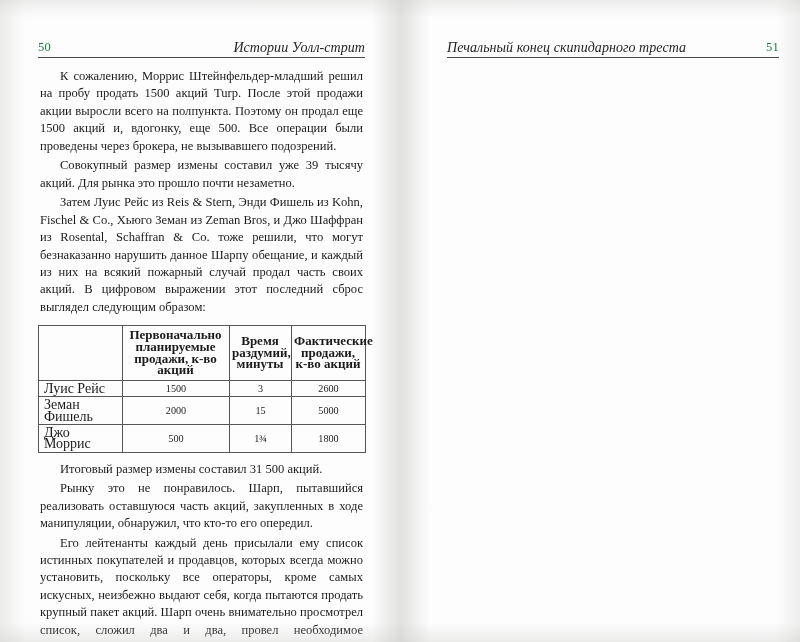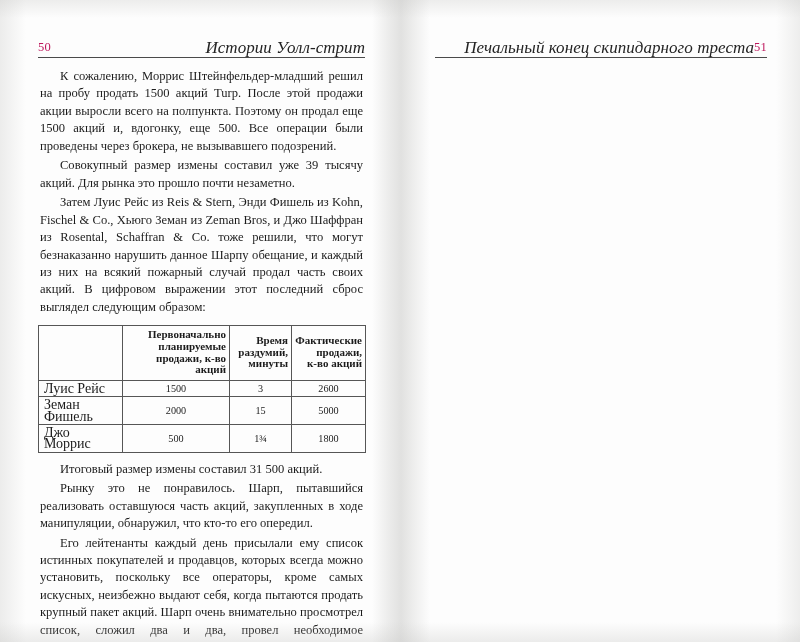--- a/index.html
+++ b/index.html
@@ -73,32 +73,32 @@
     border-bottom: 1.1px solid #4a4a4a;
     display: flex;
     align-items: flex-end;
     justify-content: space-between;
     font-size: 11.5px;
     line-height: 15px;
     padding-bottom: 2px;
     box-sizing: border-box;
   }
   .page.left  .running-head { left: 38px;  width: 327px; }
-  .page.right .running-head { left: 35px;  width: 332px; justify-content: flex-end; }
+  .page.right .running-head { left: 47px;  width: 332px; }
 
   .folio {
     font-family: "Liberation Serif", serif;
     font-style: normal;
     font-size: 12.5px;
     letter-spacing: 0.2px;
-    color: #be185d;
+    color: #15803d;
   }
   .head-title {
     font-style: italic;
-    font-size: 17px;
+    font-size: 14px;
     color: #242424;
     letter-spacing: 0.05px;
     white-space: nowrap;
   }
 
   .col {
     position: absolute;
     top: 66px;
     font-size: 12.55px;
     line-height: 17.45px;
@@ -127,24 +127,23 @@
   table.sales td, table.sales th {
     border: 0.9px solid #565656;
     padding: 2px 2px;
     text-align: center;
     vertical-align: middle;
     color: #1b1b1b;
     font-weight: normal;
   }
   table.sales thead th {
     font-weight: bold;
-    font-size: 11px;
+    font-size: 13px;
     line-height: 11.6px;
     padding: 3px 3px 4px 2px;
-    text-align: right;
   }
   table.sales thead th.corner { border-top-color: #565656; }
   table.sales td.name {
     text-align: left;
     padding-left: 5px;
     font-size: 14px;
   }
   table.sales td.num { font-size: 10.2px; }
   col.c0 { width: 84px; }
   col.c1 { width: 107px; }

